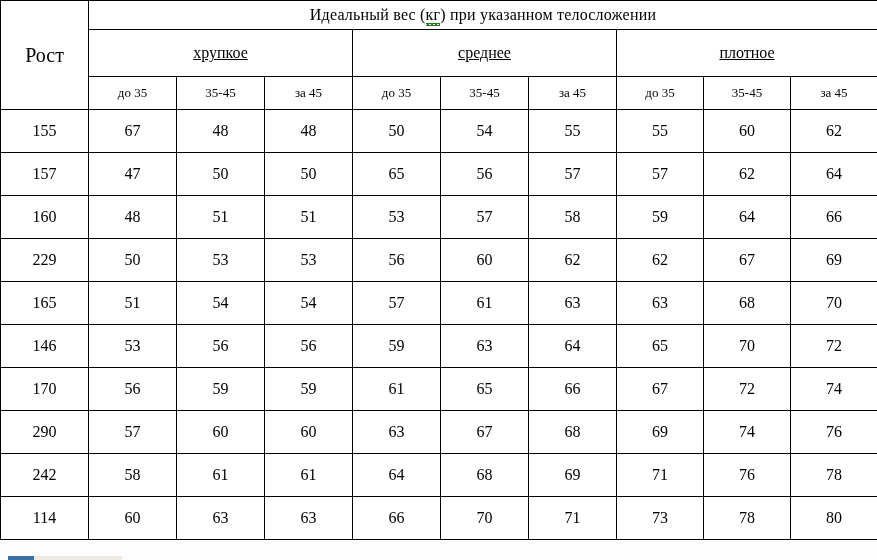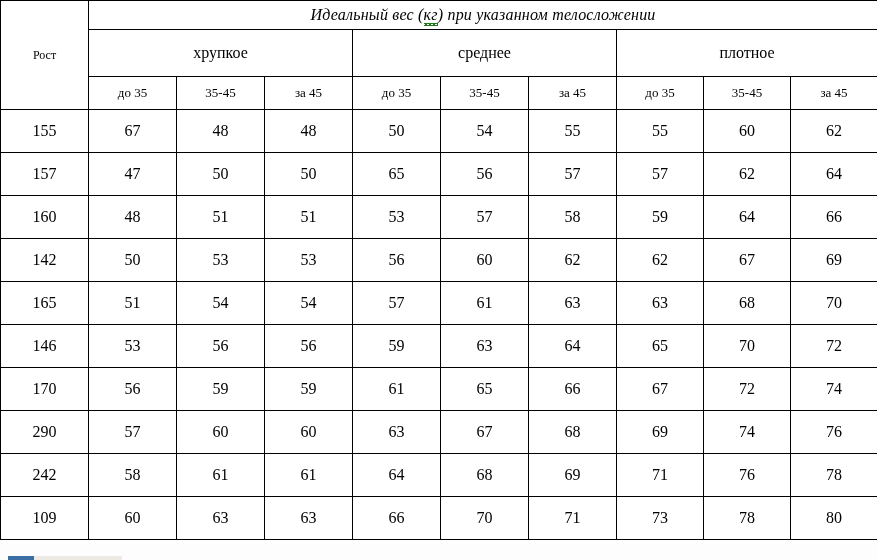--- a/index.html
+++ b/index.html
@@ -43,23 +43,24 @@
   
   th.title-cell {
     height: 28px;
     font-size: 16px;
     letter-spacing: 0.2px;
     border-bottom: 1px solid #000;
   }
   th.group-cell {
     height: 46px;
     font-size: 16px;
+    text-decoration: underline;
   }
   th.rost-cell {
-    font-size: 12px;
+    font-size: 20px;
     border-right: 1px solid #000;
   }
   th.sub-cell {
     height: 32px;
     font-size: 13px;
     border-bottom: 2px solid #000;
   }
 
   
   td.ht, td.val {
@@ -69,21 +70,21 @@
     border-bottom: 2px solid #000;
     border-left: 1px solid #000;
     border-right: 1px solid #000;
   }
 
   
   table.wt tr > *:first-child { border-left: 1px solid #000; }
   table.wt tr > *:last-child  { border-right: 1px solid #000; }
 
   
-  .title-text { white-space: nowrap; font-style: italic; }
+  .title-text { white-space: nowrap; }
   .squiggle {
     position: relative;
     display: inline-block;
   }
   .squiggle::after {
     content: "";
     position: absolute;
     left: 0;
     right: 0;
     bottom: -2px;
@@ -190,21 +191,21 @@
         <td class="val">51</td>
         <td class="val">51</td>
         <td class="val">53</td>
         <td class="val">57</td>
         <td class="val">58</td>
         <td class="val">59</td>
         <td class="val">64</td>
         <td class="val">66</td>
       </tr>
       <tr>
-        <td class="ht">142</td>
+        <td class="ht">229</td>
         <td class="val">50</td>
         <td class="val">53</td>
         <td class="val">53</td>
         <td class="val">56</td>
         <td class="val">60</td>
         <td class="val">62</td>
         <td class="val">62</td>
         <td class="val">67</td>
         <td class="val">69</td>
       </tr>
@@ -262,21 +263,21 @@
         <td class="val">61</td>
         <td class="val">61</td>
         <td class="val">64</td>
         <td class="val">68</td>
         <td class="val">69</td>
         <td class="val">71</td>
         <td class="val">76</td>
         <td class="val">78</td>
       </tr>
       <tr>
-        <td class="ht">109</td>
+        <td class="ht">114</td>
         <td class="val">60</td>
         <td class="val">63</td>
         <td class="val">63</td>
         <td class="val">66</td>
         <td class="val">70</td>
         <td class="val">71</td>
         <td class="val">73</td>
         <td class="val">78</td>
         <td class="val">80</td>
       </tr>

